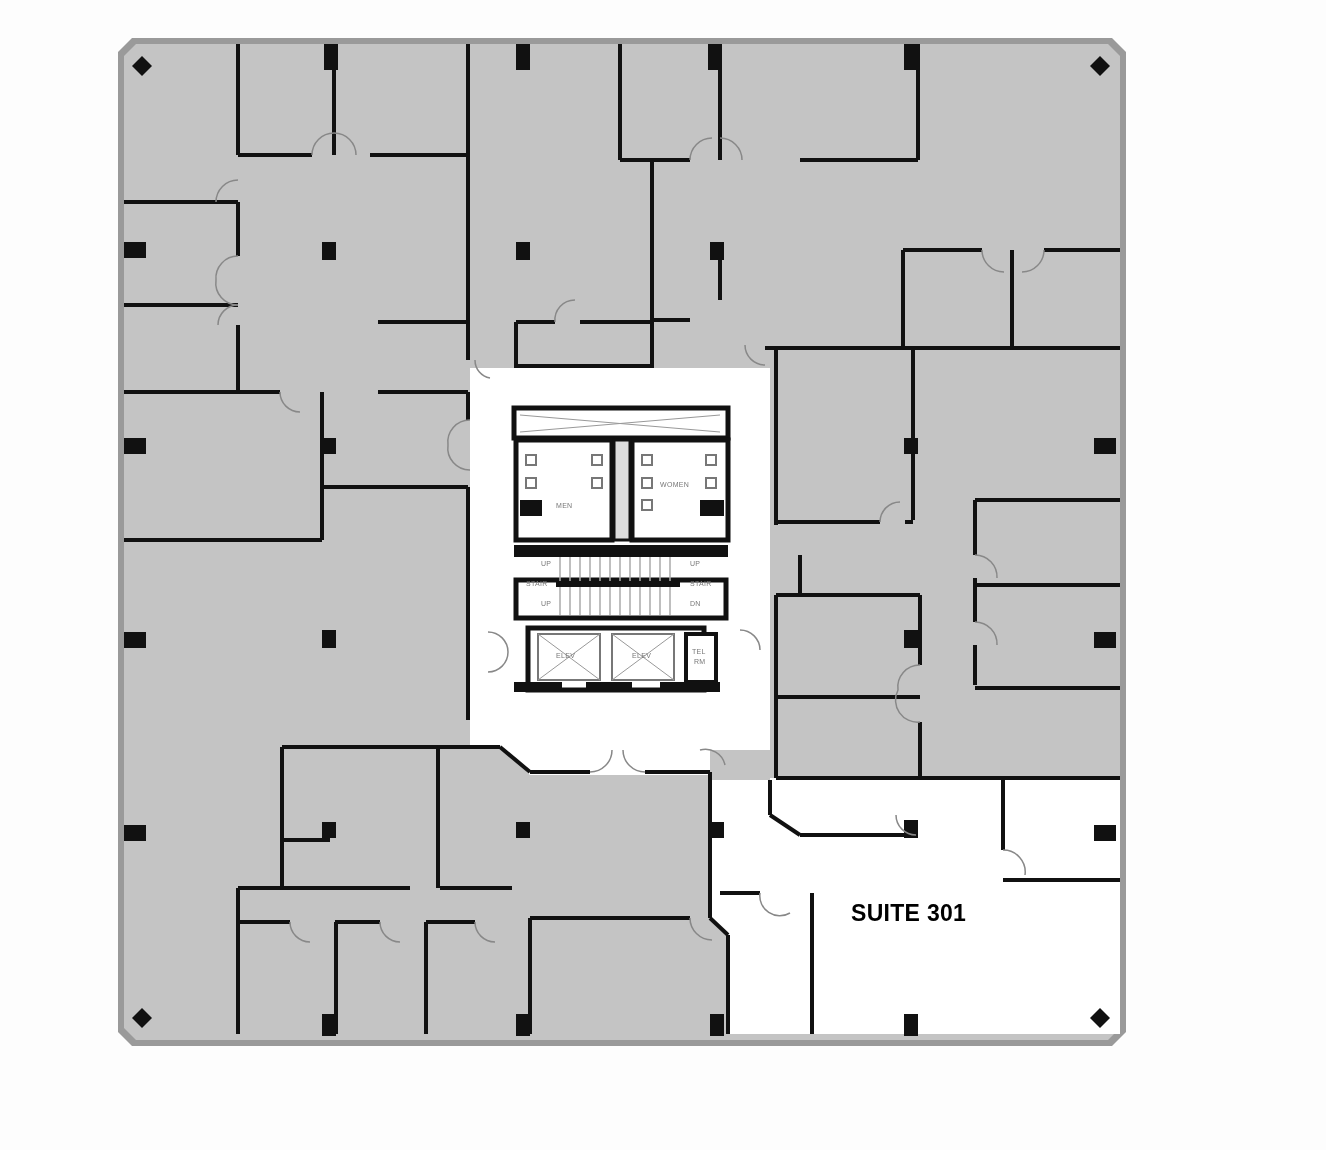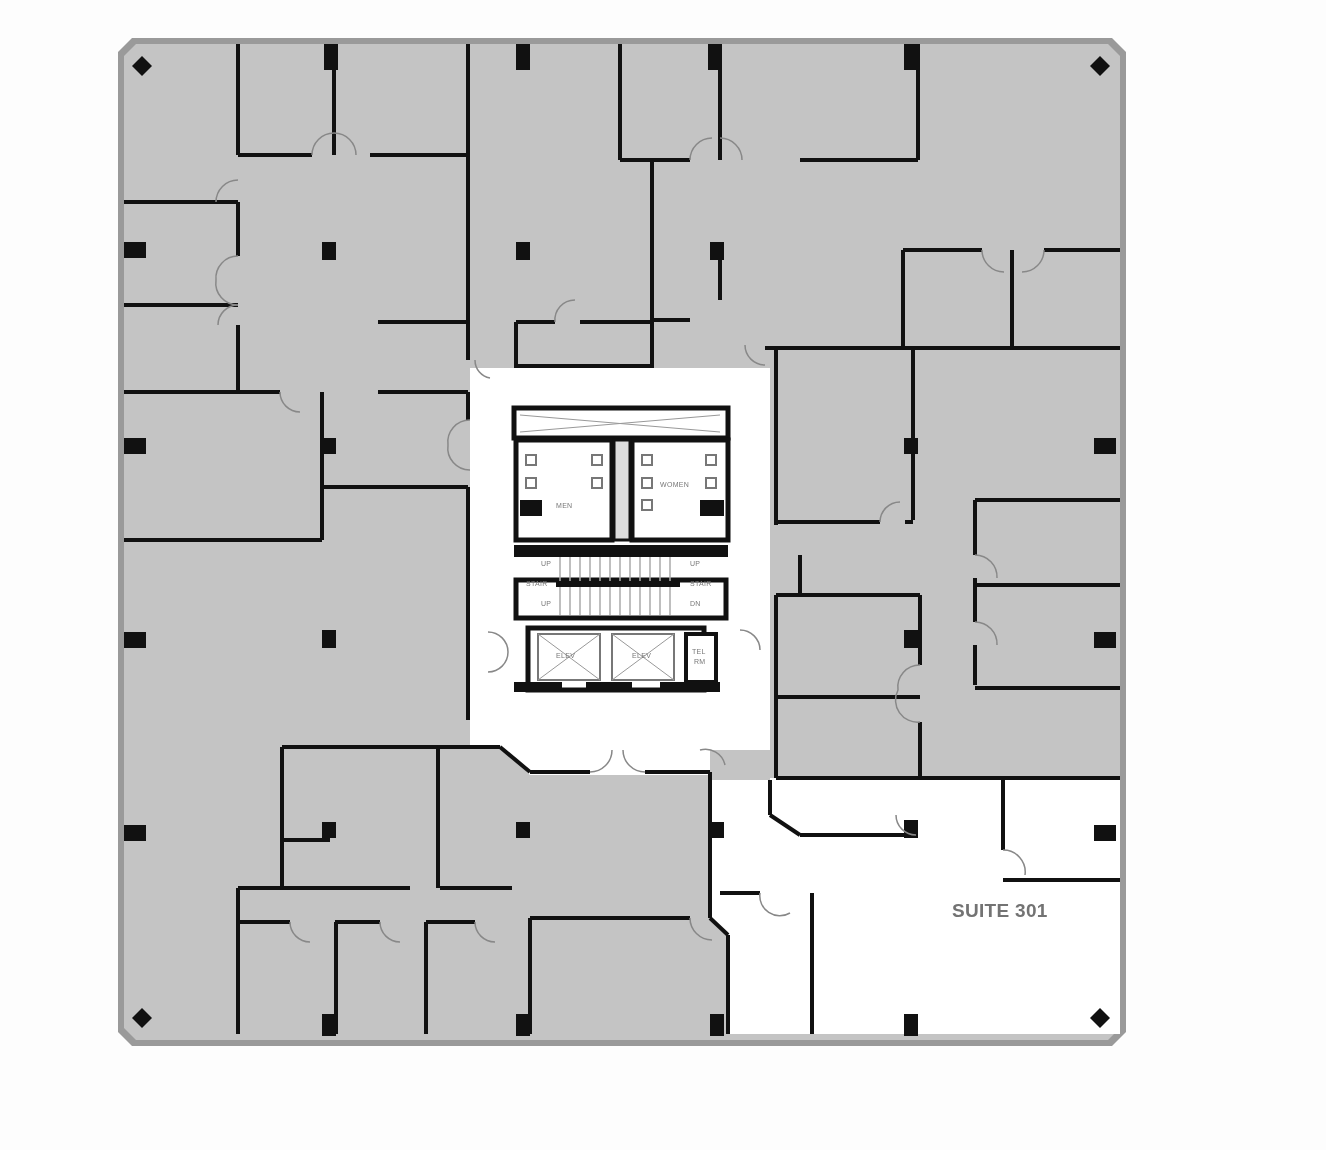--- a/index.html
+++ b/index.html
@@ -1,19 +1,19 @@
 <!DOCTYPE html>
 <html><head>
 <meta charset="utf-8">
 <style>
   html, body { margin: 0; padding: 0; background: #fdfdfd; }
   body { width: 1326px; height: 1150px; position: relative; overflow: hidden; font-family: "Liberation Sans", sans-serif; }
   #plan { position: absolute; left: 0; top: 0; width: 1326px; height: 1150px; }
   .lbl { position: absolute; color: #555; font-family: "Liberation Sans", sans-serif; font-weight: bold; letter-spacing: 0.3px; white-space: nowrap; }
-  .suite-lbl { font-size: 19px; color: #737373; left: 952px; top: 900px; }
+  .suite-lbl { font-size: 23px; color: #000000; left: 851px; top: 900px; }
   .small { font-size: 7px; color: #777; font-weight: normal; }
 </style>
 </head>
 <body>
 
 <svg id="plan" viewBox="0 0 1326 1150" xmlns="http://www.w3.org/2000/svg">
 
   <g>
     <polygon points="132,38 1112,38 1126,52 1126,1032 1112,1046 132,1046 118,1032 118,52" fill="#9a9a9a"></polygon>
     <polygon points="136,44 1108,44 1120,56 1120,1028 1108,1040 136,1040 124,1028 124,56" fill="#c4c4c4"></polygon>

